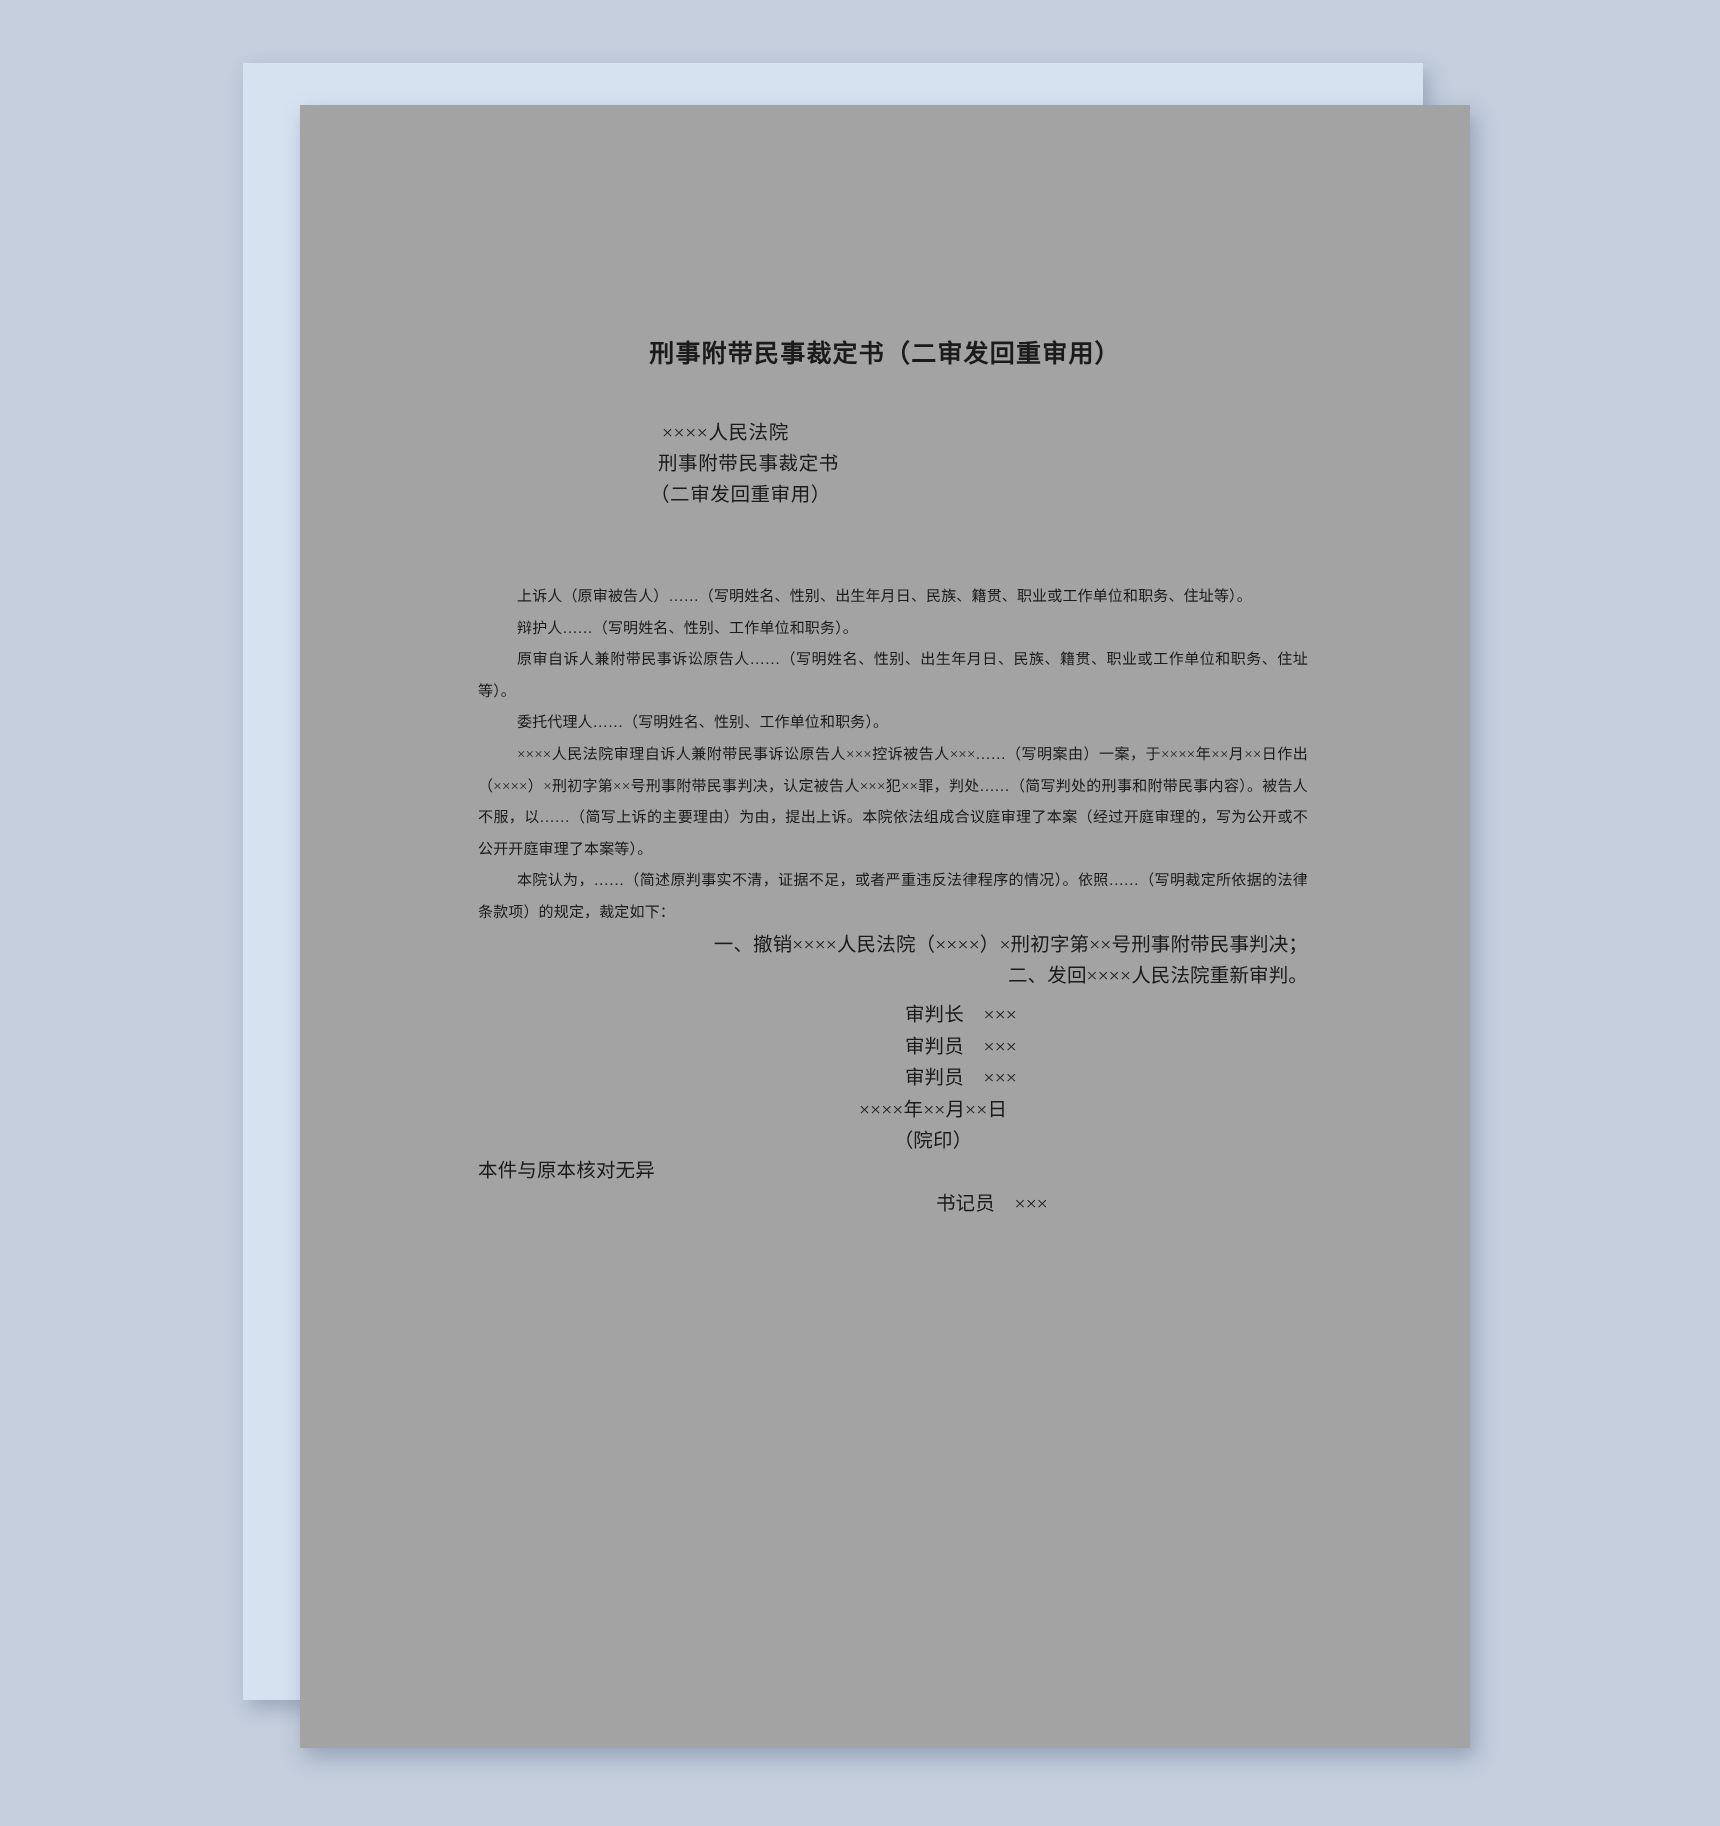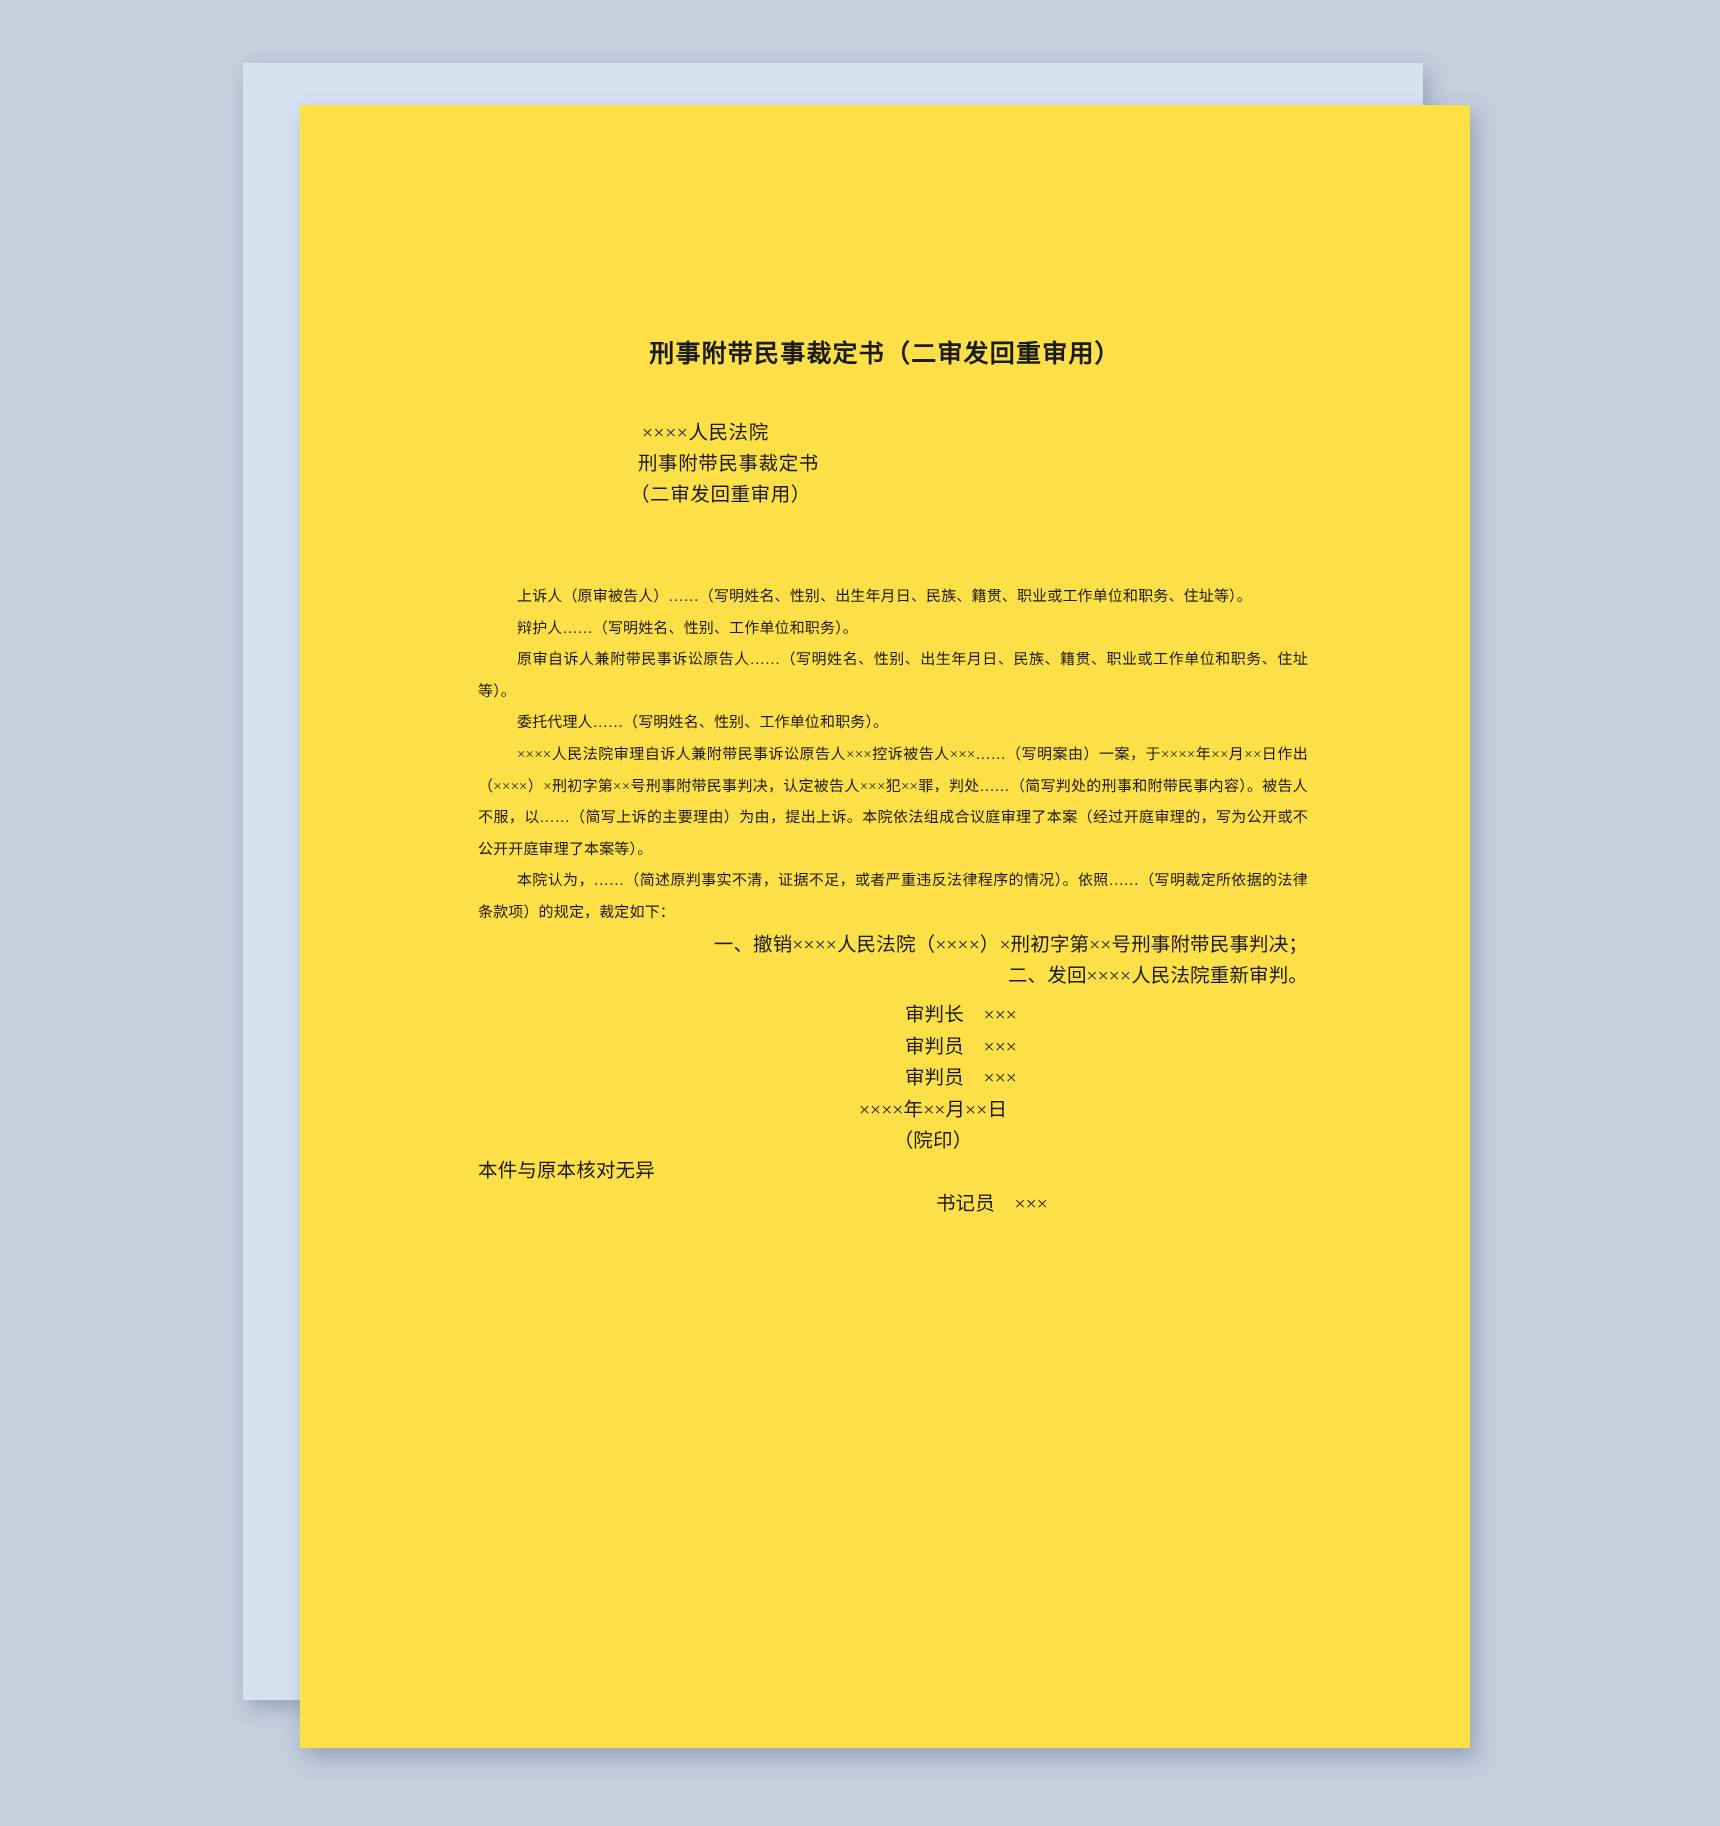--- a/index.html
+++ b/index.html
@@ -32,21 +32,21 @@
     background: #d7e2f1;
     box-shadow: 6px 8px 18px rgba(60, 78, 110, 0.30);
   }
 
   .page-front {
     position: absolute;
     left: 300px;
     top: 105px;
     width: 1170px;
     height: 1643px;
-    background: #fde047;
+    background: #a3a3a3;
     box-shadow: 5px 9px 20px rgba(60, 78, 110, 0.34);
   }
 
   
   .doc-body {
     position: absolute;
     left: 0;
     top: 0;
     width: 1170px;
     height: 1643px;
@@ -62,21 +62,21 @@
     text-align: center;
     font-size: 25px;
     font-weight: bold;
     letter-spacing: 1.2px;
     color: #1b1b1b;
     font-family: "Liberation Sans", "DejaVu Sans", sans-serif;
   }
 
   .heading-block {
     position: absolute;
-    left: 324px;
+    left: 344px;
     top: 312px;
     width: 560px;
   }
   .heading-line {
     font-size: 19.5px;
     line-height: 31px;
     color: #1b1b1b;
     letter-spacing: 0.6px;
     white-space: nowrap;
   }

